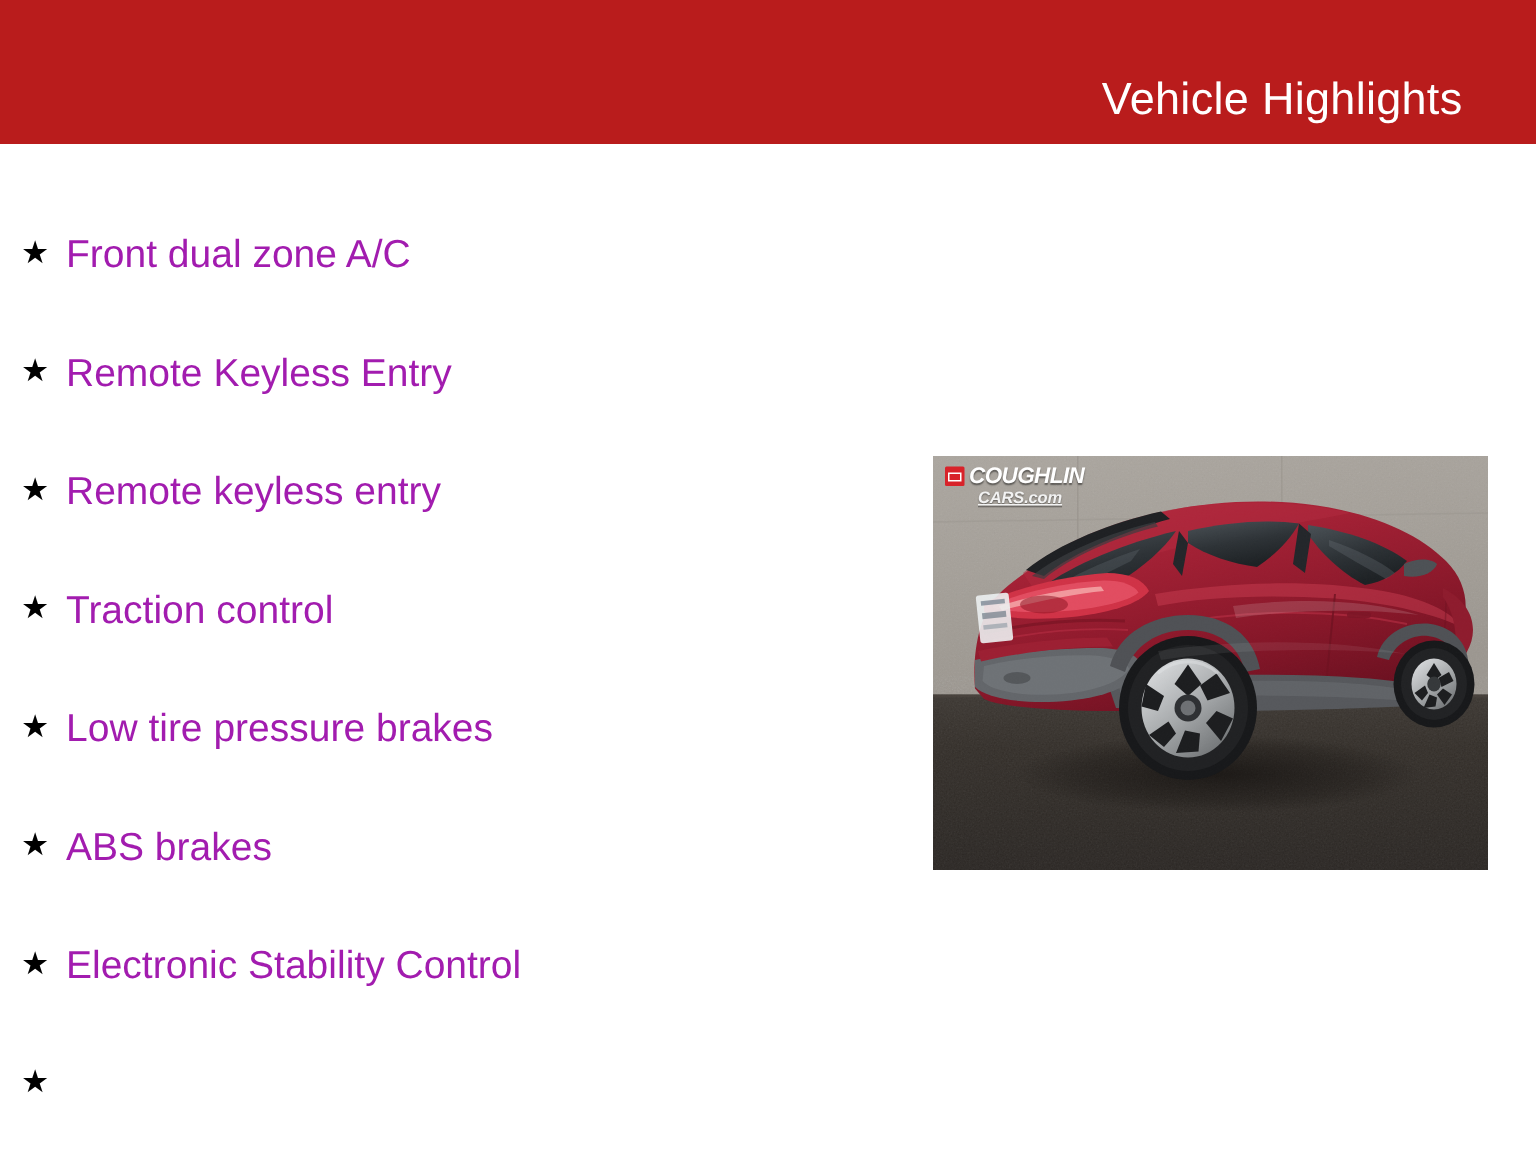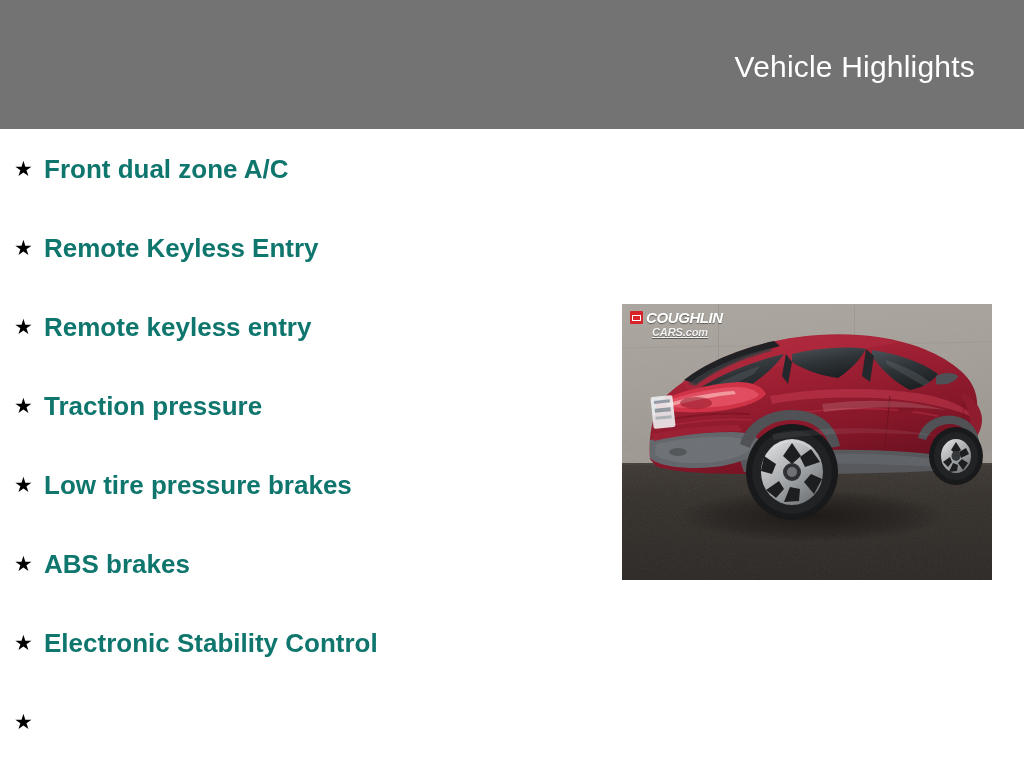--- a/index.html
+++ b/index.html
@@ -16,22 +16,22 @@
     font-family: "Liberation Sans", sans-serif;
     -webkit-font-smoothing: antialiased;
   }
 
   
   .header-bar {
     position: absolute;
     left: 0;
     top: 0;
     width: 1024px;
-    height: 129px;
-    background: #737373;
+    height: 96px;
+    background: #b91c1c;
   }
   .header-title {
     position: absolute;
     right: 49px;
     top: 50px;
     color: #ffffff;
     font-size: 30px;
     font-weight: 400;
     letter-spacing: 0.2px;
     line-height: 34px;
@@ -65,23 +65,22 @@
     font-size: 21px;
     line-height: 1;
     color: #000000;
     text-align: left;
     user-select: none;
   }
   .highlight-label {
     flex: 1 1 auto;
     font-size: 26px;
     line-height: 30px;
-    color: #0f766e;
+    color: #a21caf;
     white-space: nowrap;
-    font-weight: bold;
   }
 
   
   .vehicle-photo {
     position: absolute;
     left: 622px;
     top: 304px;
     width: 370px;
     height: 276px;
     overflow: hidden;
@@ -163,21 +162,21 @@
   <li class="highlight-item">
     <span class="star-icon">★</span>
     <span class="highlight-label">Remote Keyless Entry</span>
   </li>
   <li class="highlight-item">
     <span class="star-icon">★</span>
     <span class="highlight-label">Remote keyless entry</span>
   </li>
   <li class="highlight-item">
     <span class="star-icon">★</span>
-    <span class="highlight-label">Traction pressure</span>
+    <span class="highlight-label">Traction control</span>
   </li>
   <li class="highlight-item">
     <span class="star-icon">★</span>
     <span class="highlight-label">Low tire pressure brakes</span>
   </li>
   <li class="highlight-item">
     <span class="star-icon">★</span>
     <span class="highlight-label">ABS brakes</span>
   </li>
   <li class="highlight-item">

